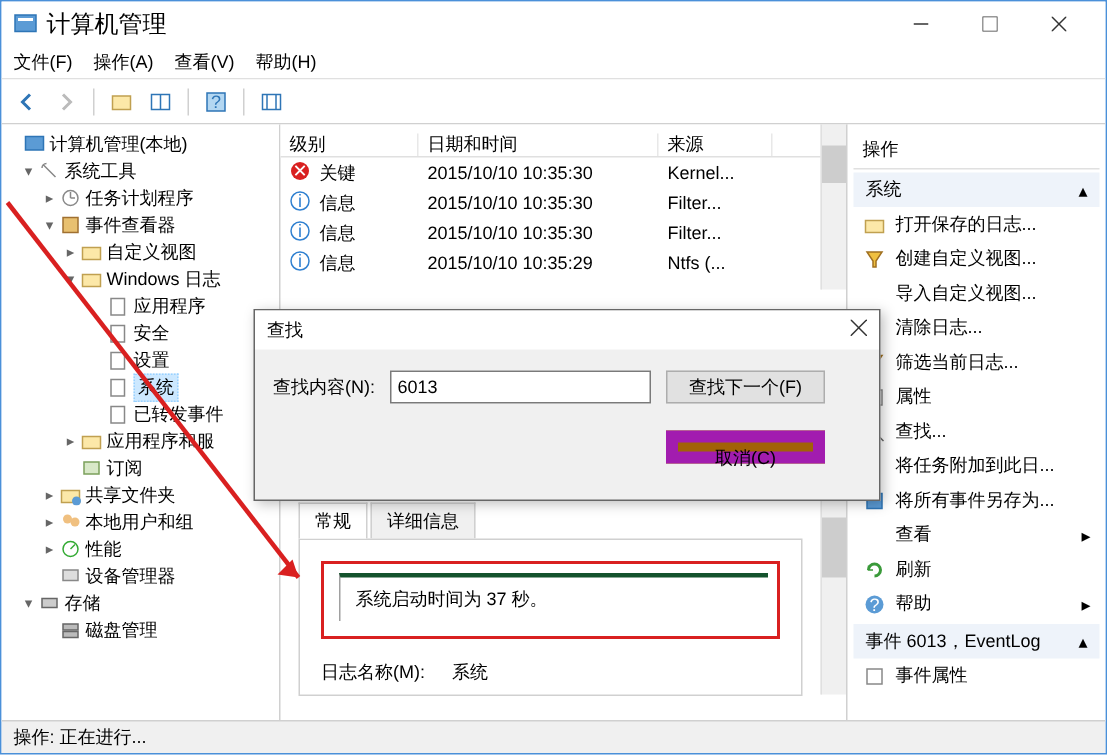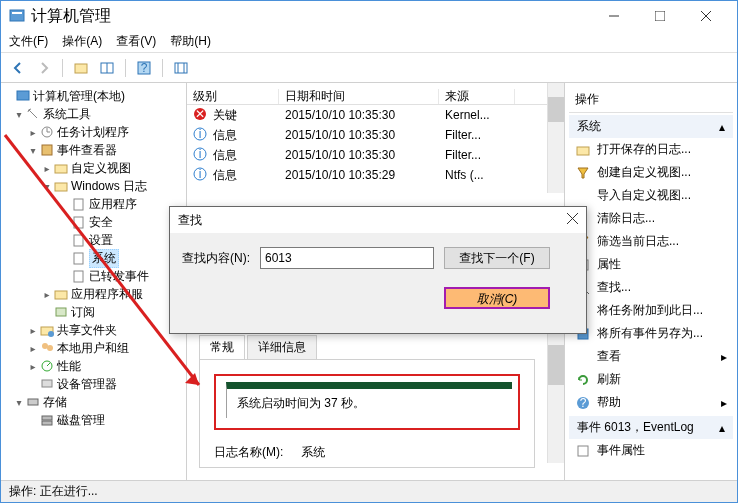--- a/index.html
+++ b/index.html
@@ -26,35 +26,35 @@
 .listhdr .col { padding: 0 6px; font-size: 12px; border-right: 1px solid #e8e8e8; height:100%; display:flex; align-items:center; }
 .listrow { display: flex; align-items: center; height: 20px; padding: 0 2px; }
 .listrow .cicon { width: 16px; height: 16px; margin: 0 4px; }
 .listrow .cell { font-size: 12px; }
 .tabs { display: flex; padding: 4px 0 0 12px; }
 .tab { padding: 3px 10px; border: 1px solid #d0d0d0; border-bottom: none; background: #fff; font-size: 12px; margin-right: 2px; position:relative; }
 .tab.active { background: #fff; z-index: 2; }
 .tab.inactive { background: #f0f0f0; }
 .detailpanel { border: 1px solid #d0d0d0; margin: 0 12px 6px 12px; padding: 14px 14px 6px 14px; background:#fff; position:relative; }
 .redbox { border: 2px solid #d92020; padding: 0; margin-bottom: 14px; }
-.redbox-inner { border-top: 7px solid #14532d; border-left: 1px solid #a0a0a0; padding: 6px 10px; margin: 6px 6px 10px 10px; font-size: 12px; }
+.redbox-inner { border-top: 3px solid #14532d; border-left: 1px solid #a0a0a0; padding: 6px 10px; margin: 6px 6px 10px 10px; font-size: 12px; }
 .logname { display:flex; align-items:center; gap:18px; font-size:12px; }
 .actionspane { width: 172px; background: #fff; padding: 4px; overflow:hidden; }
 .actionspane .hdr { background: #fff; font-size: 12px; padding: 4px 6px; border-bottom:1px solid #e0e0e0; }
 .actgroup { background: #eef3fa; padding: 3px 8px; font-size: 12px; display:flex; align-items:center; justify-content:space-between; margin-top:2px; }
 .actitem { display: flex; align-items: center; padding: 3px 6px; font-size: 12px; gap:6px; }
 .actitem .aicon { width: 16px; height: 16px; display:inline-flex; align-items:center; justify-content:center; }
 .statusbar { height: 22px; border-top: 1px solid #d0d0d0; display: flex; align-items: center; padding: 0 8px; font-size: 12px; background:#f0f0f0; position:absolute; bottom:0; left:0; right:0; }
 .finddlg { position: absolute; left: 168px; top: 205px; width: 418px; height: 128px; background: #f0f0f0; border: 1px solid #666; box-shadow: 2px 2px 8px rgba(0,0,0,0.25); z-index: 10; }
 .finddlg .dlgtitle { height: 26px; background: #fff; display: flex; align-items: center; padding: 1px 8px; justify-content: space-between; }
 .finddlg .dlgbody { padding: 14px 12px; display:flex; align-items:flex-start; gap:10px; }
 .finddlg .dlglabel { font-size: 12px; padding-top:3px; }
 .finddlg .dlginput { width: 174px; height: 22px; border: 1px solid #7a7a7a; padding: 0 4px; font-size: 12px; background:#fff; }
 .finddlg .dlgbtn { width: 106px; height: 22px; border: 1px solid #adadad; background: #e1e1e1; font-size: 12px; text-align:center; line-height:20px; }
-.finddlg .dlgbtn.cancel { border: 2px solid #a21caf; background:#fdba74;font-style:italic; }
+.finddlg .dlgbtn.cancel { border: 8px solid #a21caf; background:#a16207; }
 .arrow { position: absolute; left: -6px; top: 128px; z-index: 5; pointer-events:none; }
 .scrollbar-v { width: 17px; background: #f0f0f0; border-left:1px solid #e0e0e0; }
 .scrollthumb { background: #cdcdcd; width: 100%; }
 </style>
 </head>
 <body>
 
 <div class="titlebar">
   <span class="icon">
     <svg width="16" height="16">

